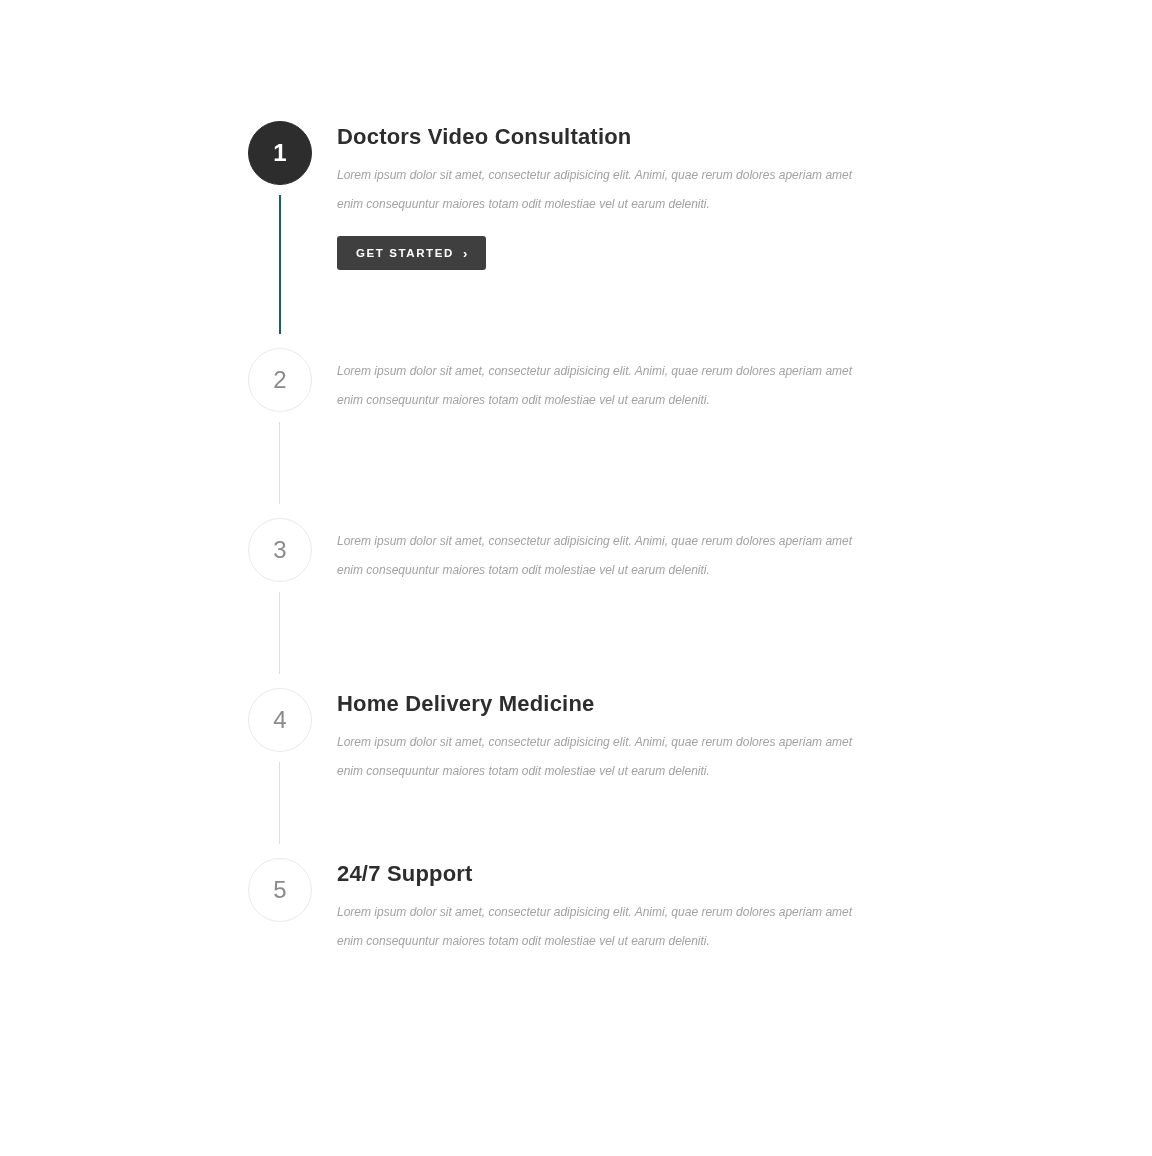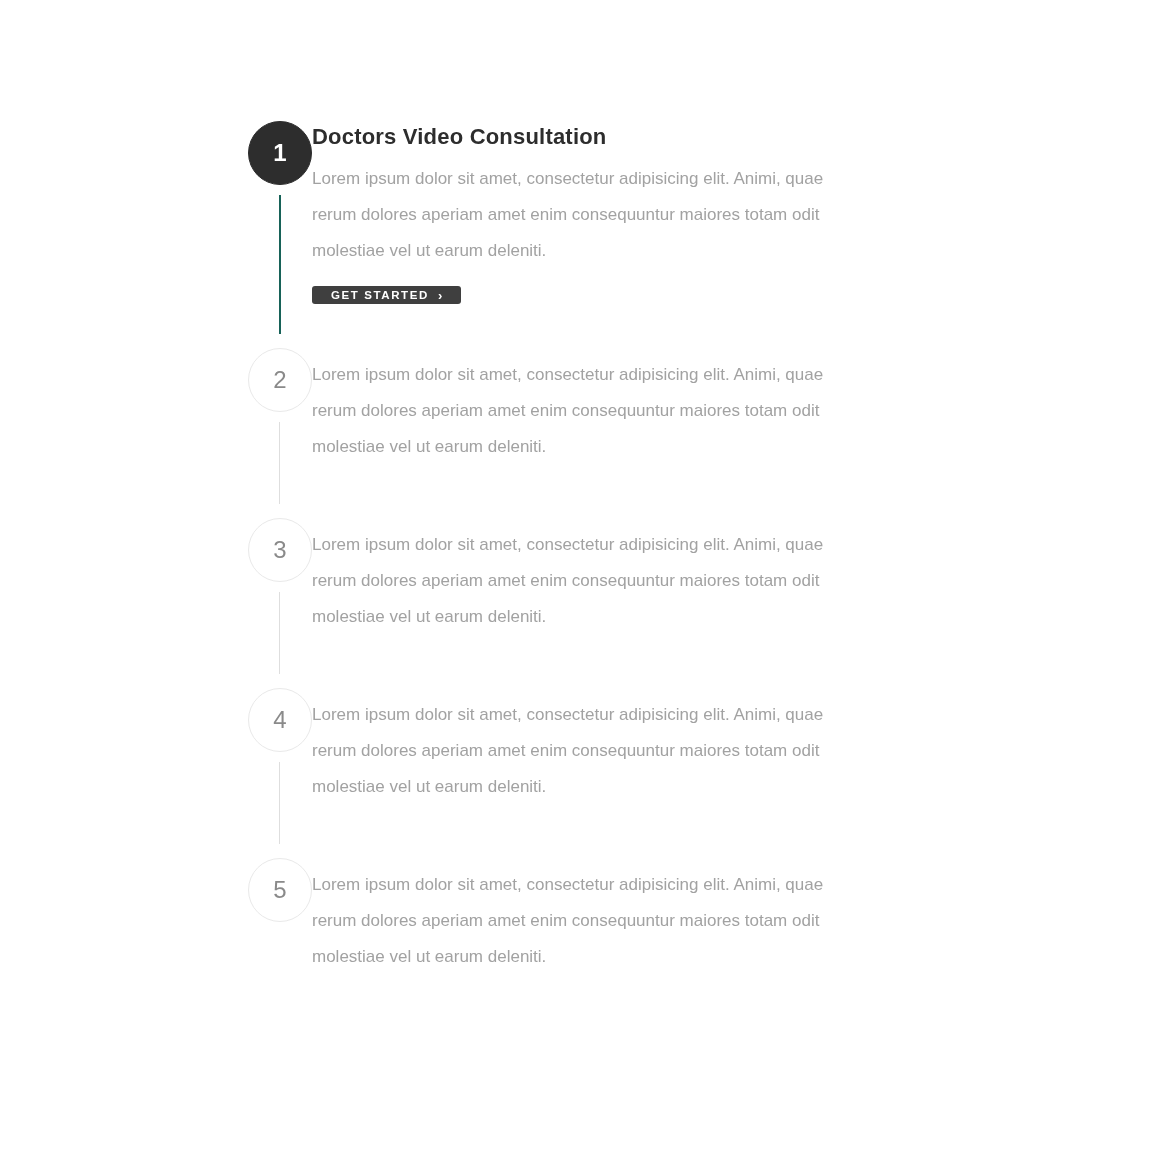--- a/index.html
+++ b/index.html
@@ -35,33 +35,33 @@
     background:var(--dark);border-color:var(--dark);color:#ffffff;font-weight:700;
   }
   .connector{
     position:absolute;top:74px;bottom:14px;left:31px;width:1px;
     background:var(--connector);
   }
   .step.active .connector{
     width:2px;left:31px;background:var(--accent);
   }
   .content{
-    width:520px;padding-top:0;
+    margin-left:25px;width:520px;padding-top:0;
   }
   .title{
     font-size:22px;font-weight:700;color:var(--dark);
     line-height:30px;letter-spacing:0.2px;margin-top:1px;
   }
   .desc{
-    margin-top:9px;font-size:17px;line-height:36px;color:var(--muted);
+    margin-top:9px;font-size:12px;line-height:29px;color:var(--muted);font-style:italic;
   }
   .cta{
     margin-top:17px;display:inline-flex;align-items:center;gap:9px;
     background:var(--btn-bg);color:#ffffff;border:none;border-radius:3px;
-    padding:0 19px;height:18px;cursor:pointer;
+    padding:0 19px;height:34px;cursor:pointer;
     font-family:"Liberation Sans","DejaVu Sans",sans-serif;
     font-size:11.5px;font-weight:700;letter-spacing:1.6px;
   }
   .chevron{
     font-size:13px;font-weight:700;line-height:1;letter-spacing:0;
     transform:translateY(-0.5px);
   }
 </style>
 </head>
 <body>
@@ -102,26 +102,28 @@
       <p class="desc">Lorem ipsum dolor sit amet, consectetur adipisicing elit. Animi, quae rerum dolores aperiam amet enim consequuntur maiores totam odit molestiae vel ut earum deleniti.</p>
     </div>
   </div>
 
   <div class="step h170">
     <div class="marker">
       <span>4</span>
     </div>
     <div class="connector"></div>
     <div class="content">
+      <h3 class="title">Home Delivery Medicine</h3>
       <p class="desc">Lorem ipsum dolor sit amet, consectetur adipisicing elit. Animi, quae rerum dolores aperiam amet enim consequuntur maiores totam odit molestiae vel ut earum deleniti.</p>
     </div>
   </div>
 
   <div class="step">
     <div class="marker">
       <span>5</span>
     </div>
     <div class="content">
+      <h3 class="title">24/7 Support</h3>
       <p class="desc">Lorem ipsum dolor sit amet, consectetur adipisicing elit. Animi, quae rerum dolores aperiam amet enim consequuntur maiores totam odit molestiae vel ut earum deleniti.</p>
     </div>
   </div>
 
 </div>
 
 </body></html>

